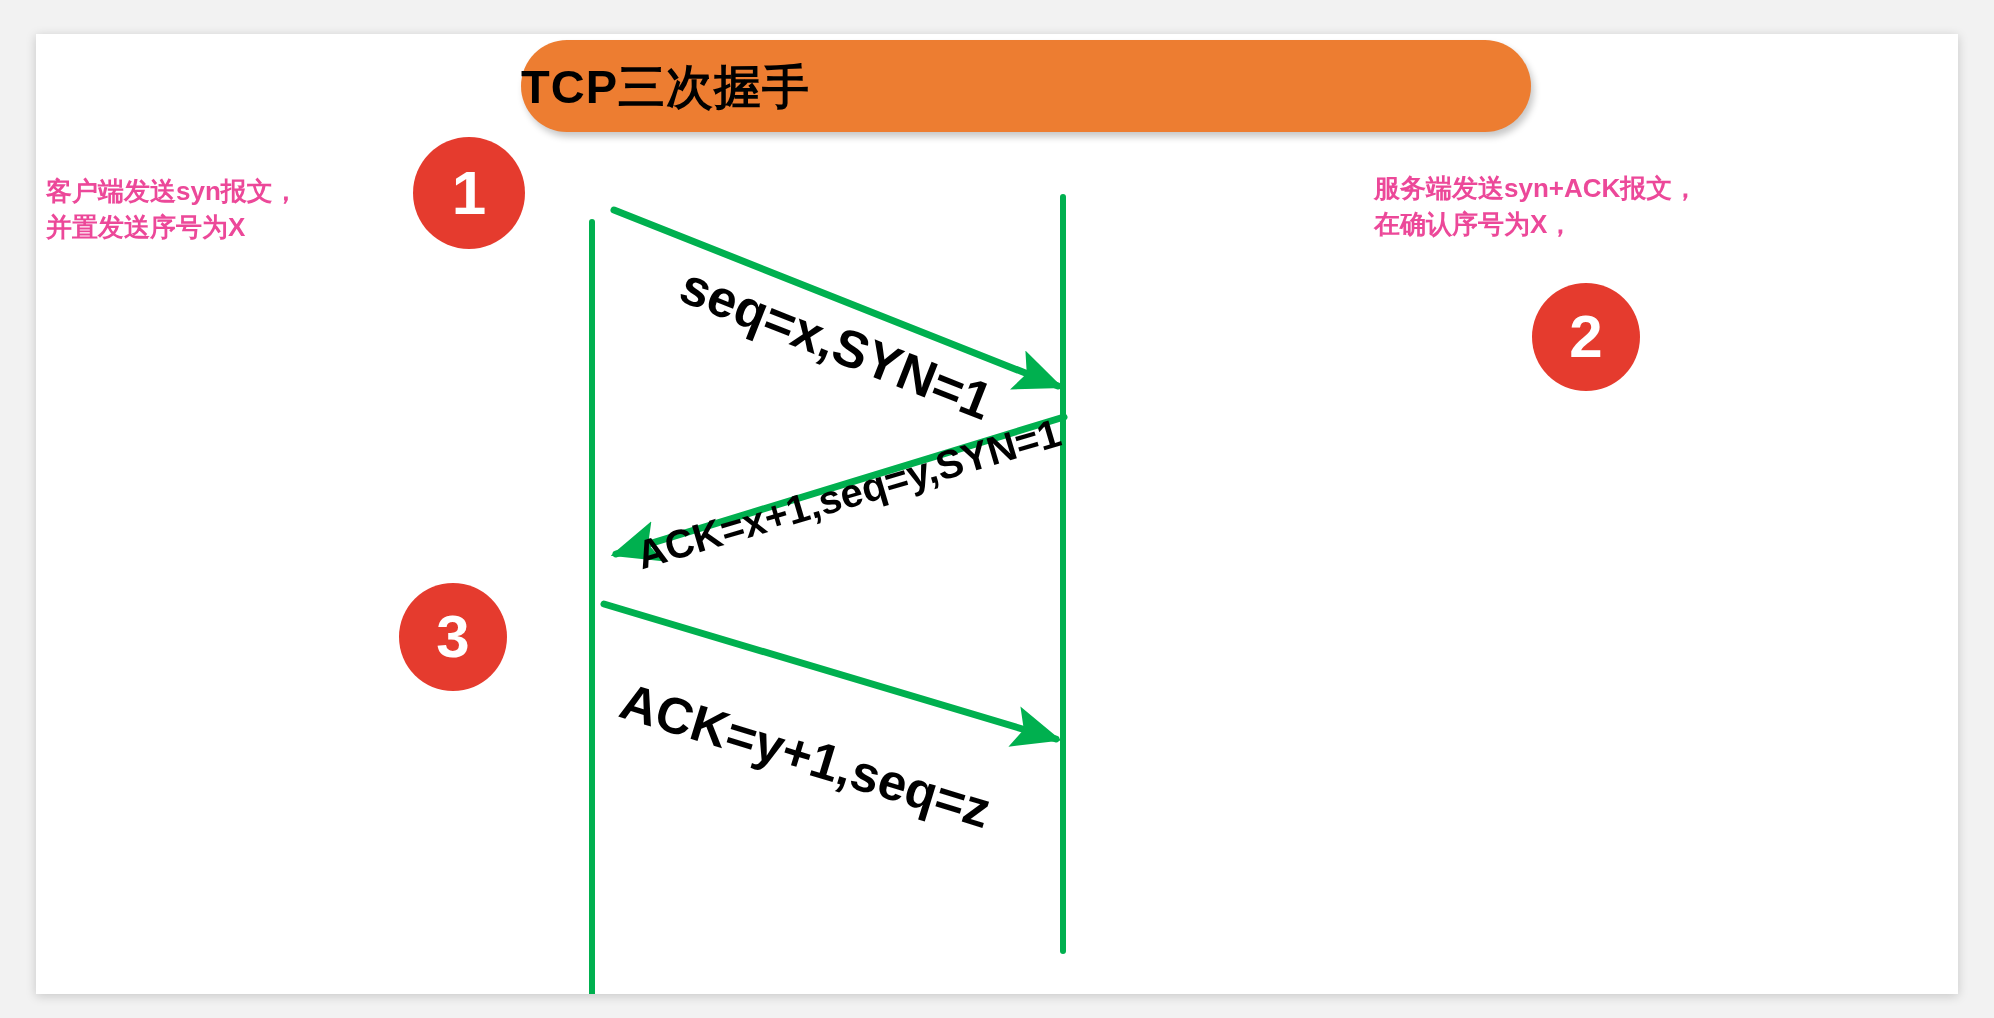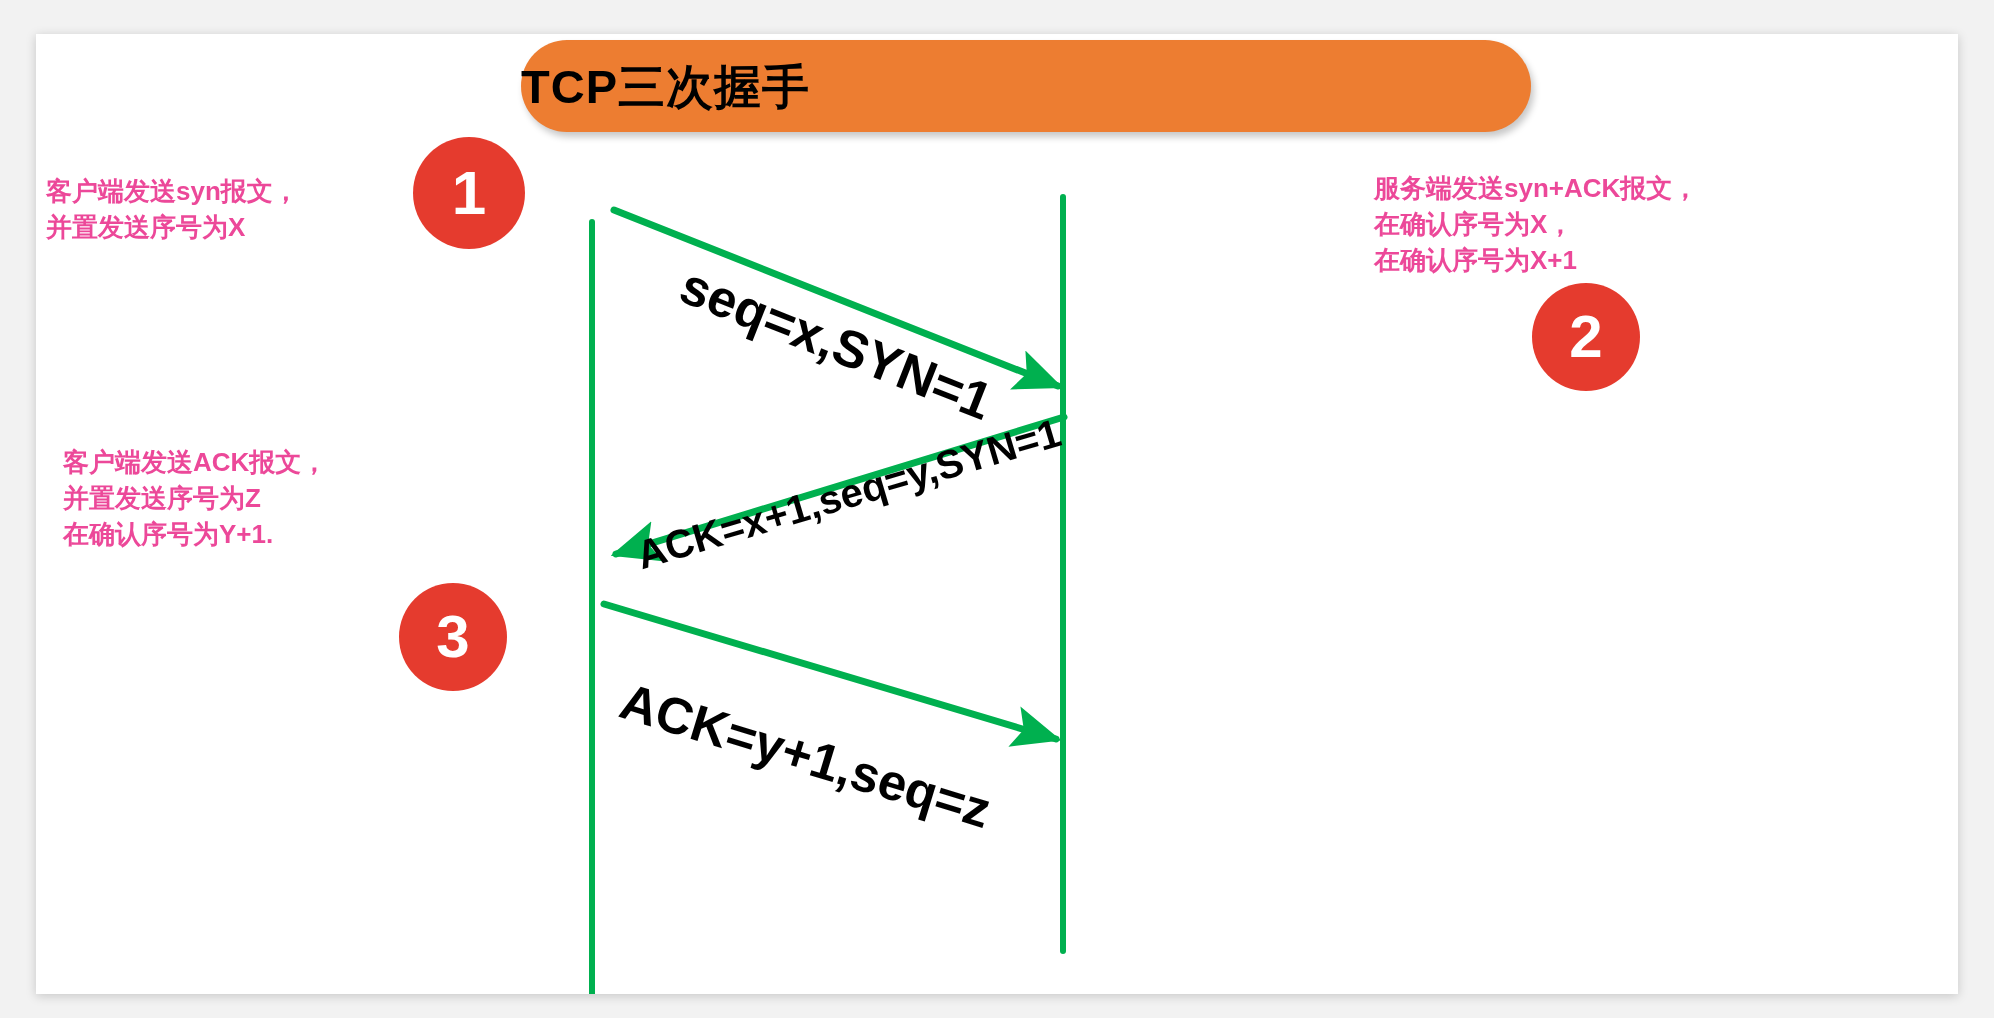--- a/index.html
+++ b/index.html
@@ -171,23 +171,17 @@
     </div>
 
     <div class="note" id="note-client-syn">
       <div>客户端发送syn报文，</div>
       <div>并置发送序号为X</div>
     </div>
 
     <div class="note" id="note-server-syn">
       <div>服务端发送syn+ACK报文，</div>
       <div>在确认序号为X，</div>
-      <div>在确认序号为X+1</div>
     </div>
 
-    <div class="note" id="note-client-ack">
-      <div>客户端发送ACK报文，</div>
-      <div>并置发送序号为Z</div>
-      <div>在确认序号为Y+1.</div>
-    </div>
 
   </div>
 </div>
 
 </body></html>

